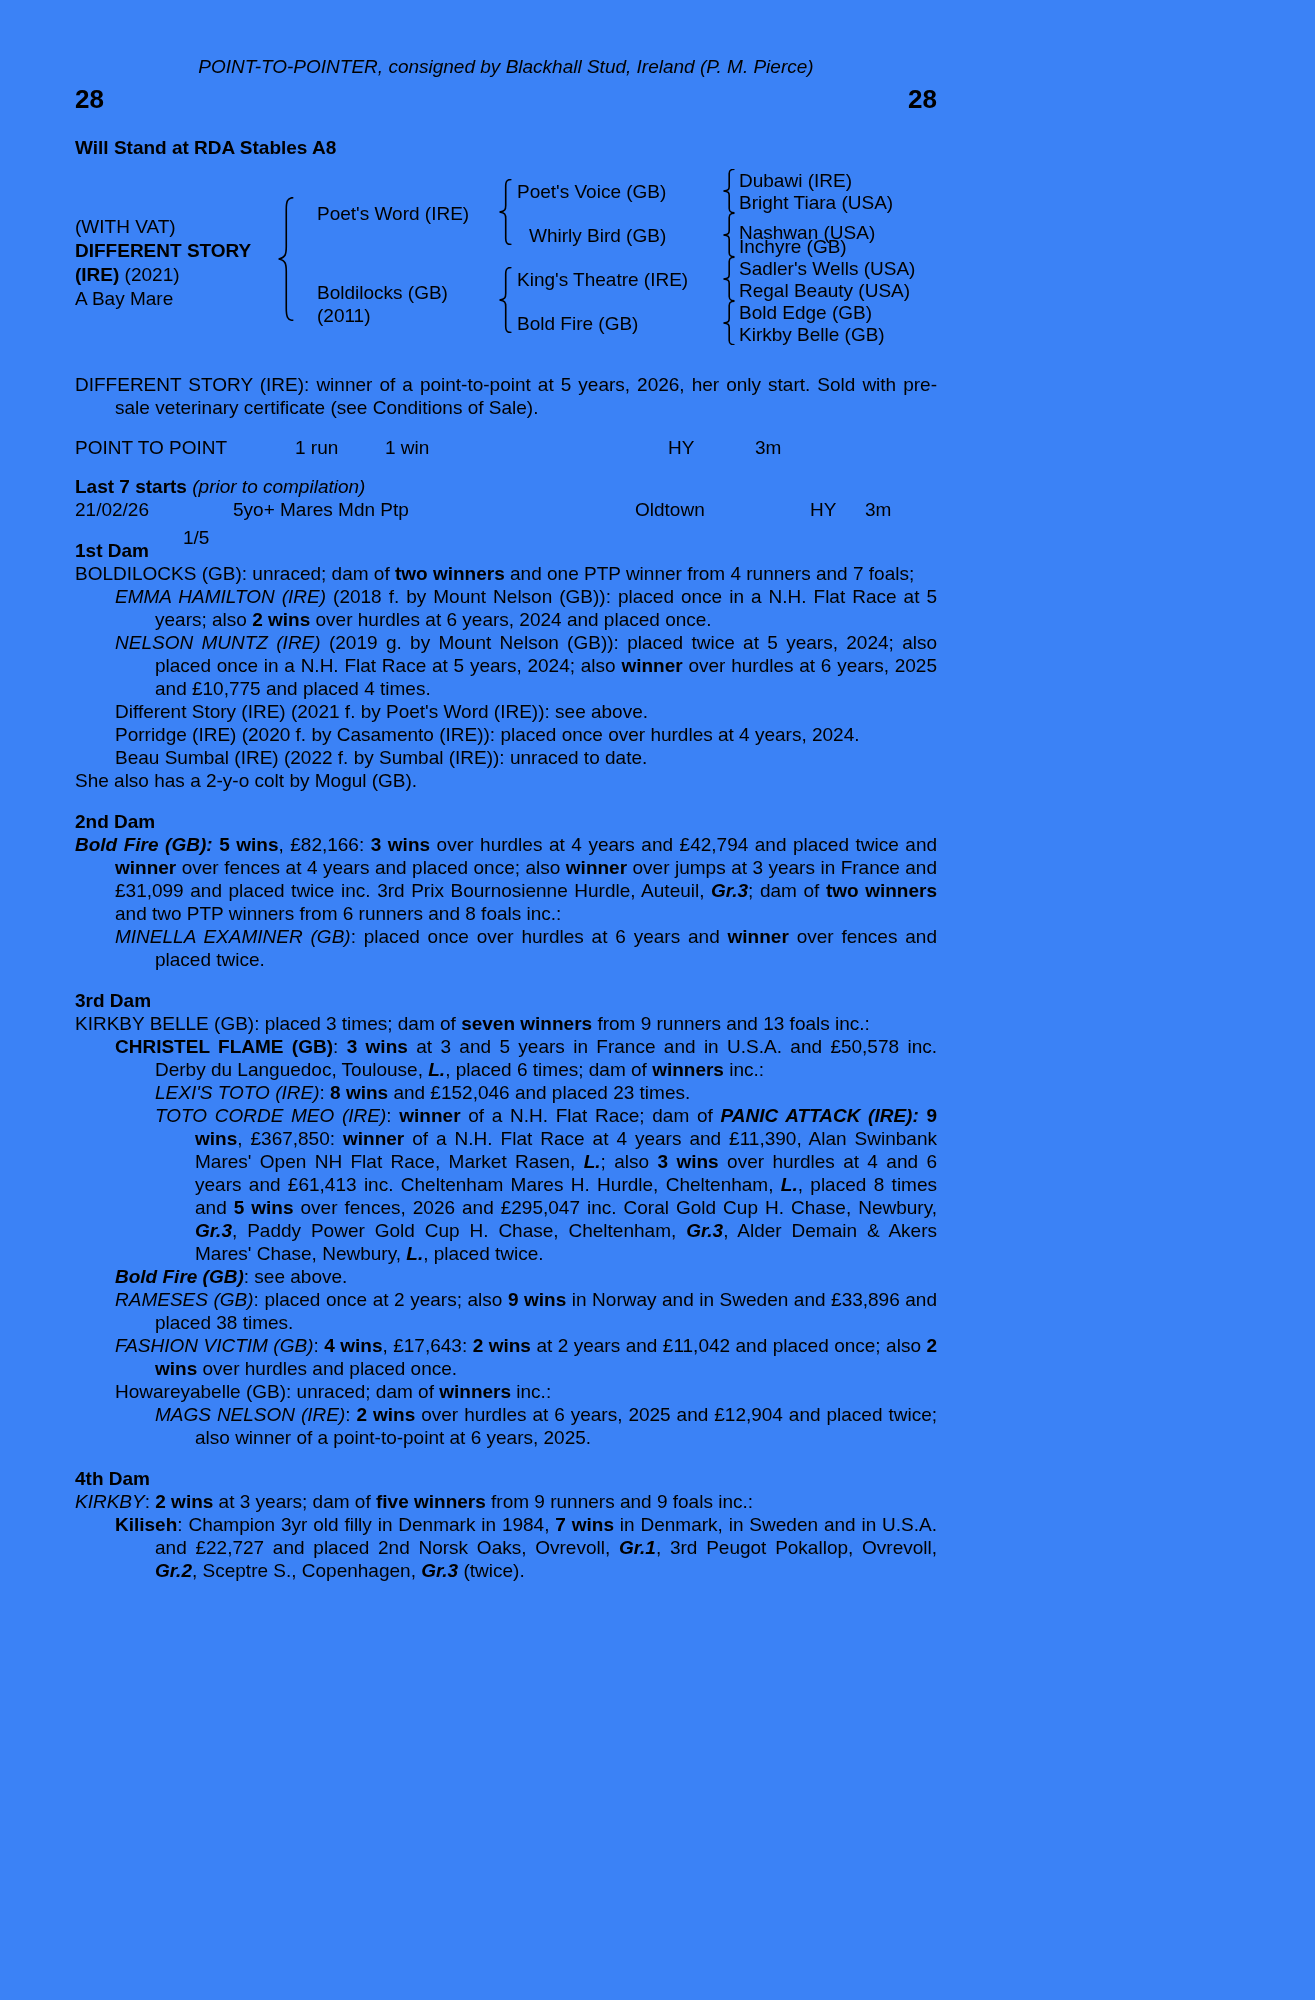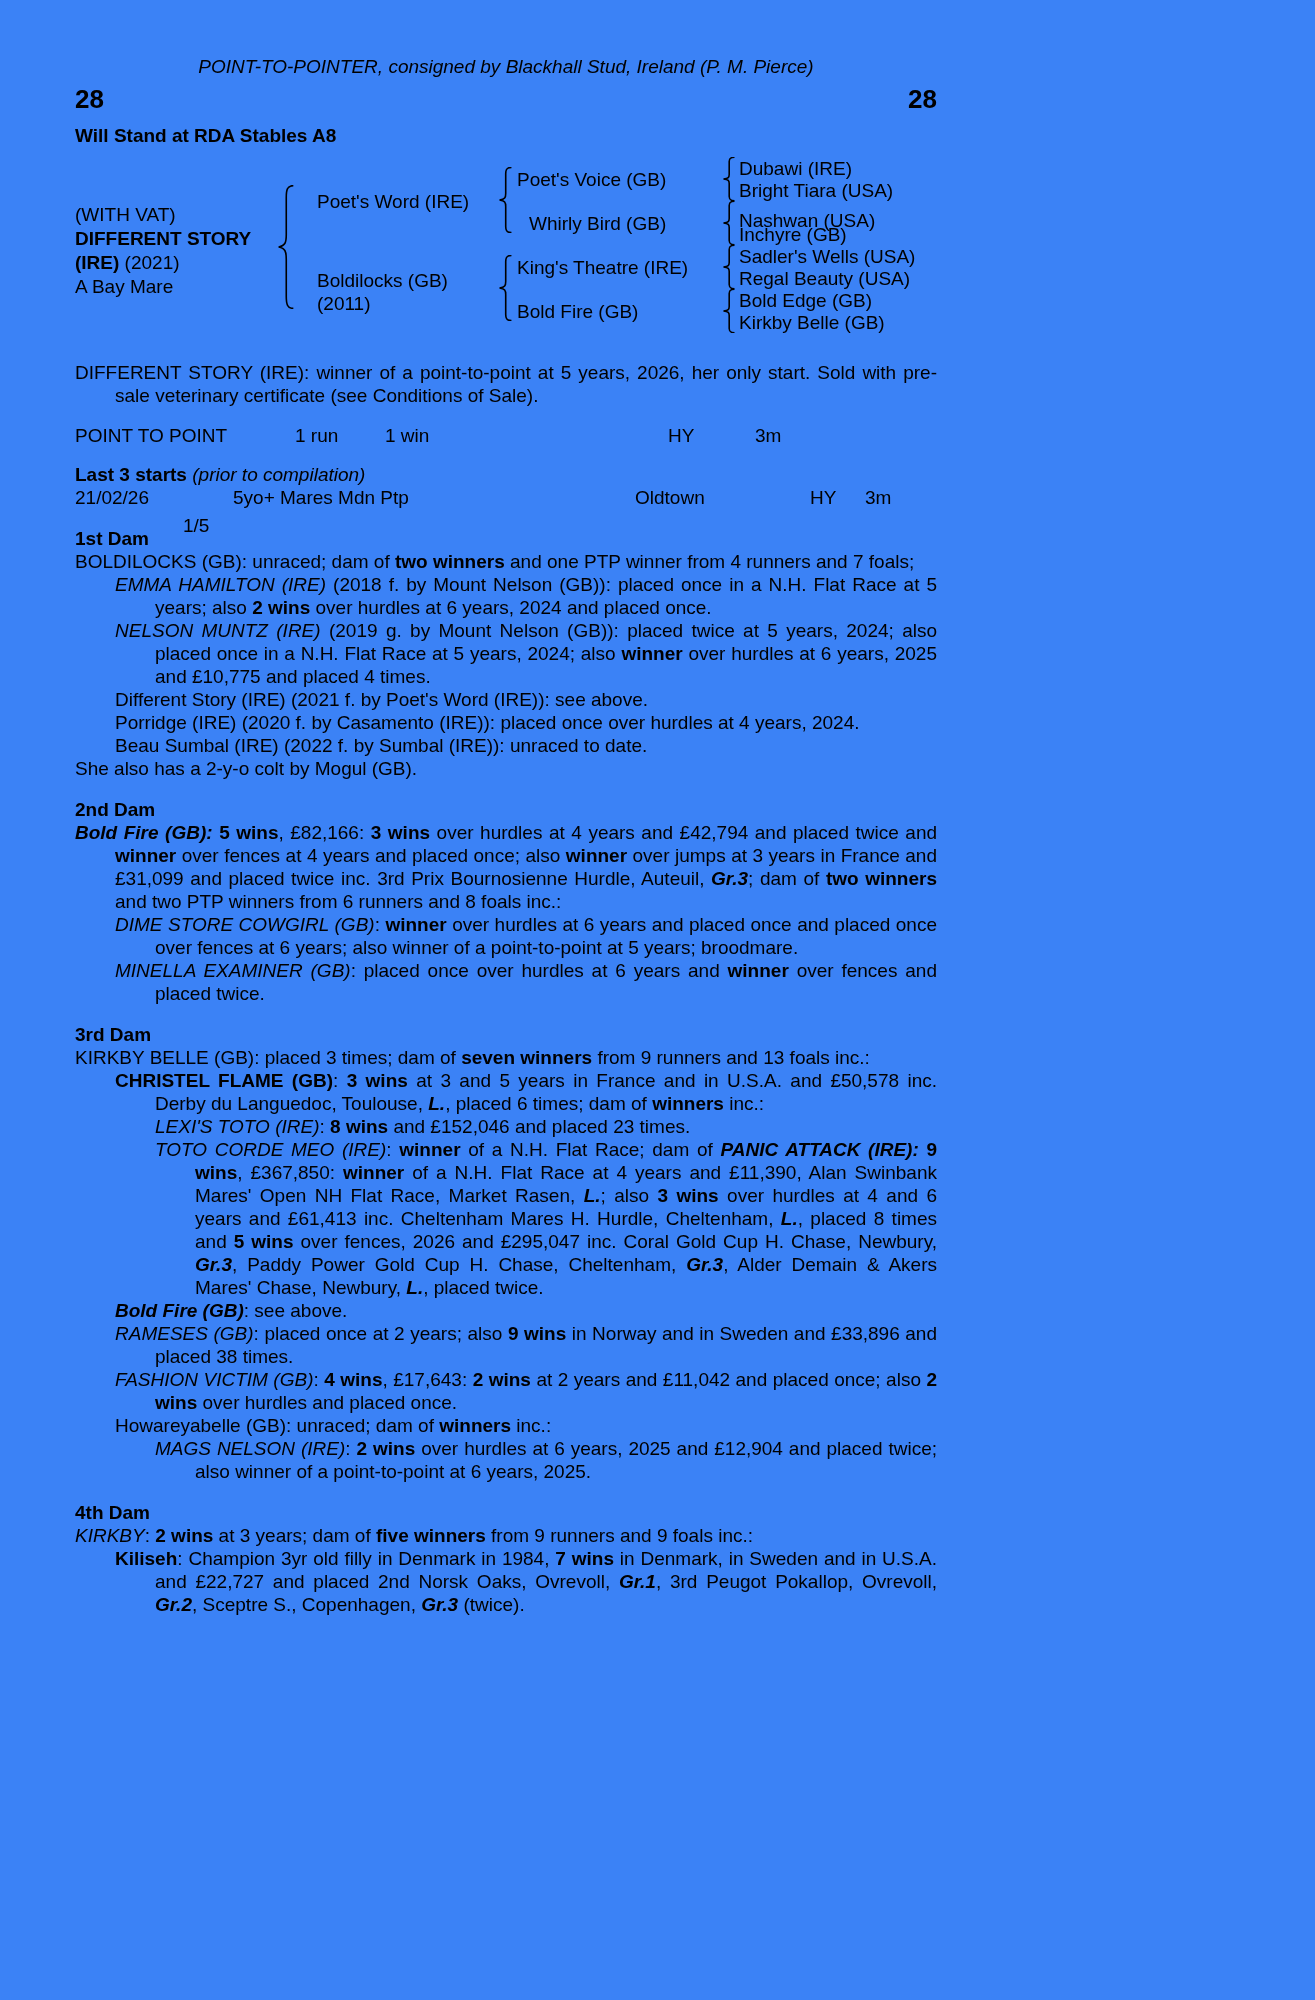--- a/index.html
+++ b/index.html
@@ -4,21 +4,21 @@
 <style>
   html,body{margin:0;padding:0;background:#ffffff;}
   body{width:1315px;height:2000px;position:relative;font-family:"Liberation Sans",sans-serif;color:#000;}
   .page{position:absolute;inset:0;background:#3b82f6;overflow:hidden;padding-left:13px;}
   .content{position:absolute;left:75px;top:0;width:862px;font-size:19px;line-height:23px;}
   .b{font-weight:bold;}
   .i{font-style:italic;}
   .consignor{margin-top:55px;text-align:center;font-style:italic;}
   .lot-row{display:flex;justify-content:space-between;margin-top:2px;}
   .lot{font-size:26px;font-weight:bold;line-height:38px;}
-  .stand{font-weight:bold;margin-top:6px;}
+  .stand{font-weight:bold;margin-top:18px;}
   .pedigree{position:relative;height:184px;margin-top:10px;}
   .ped-abs{position:absolute;white-space:nowrap;}
   .ped-info div{line-height:24px;}
   .brace{position:absolute;}
   .para{text-align:justify;}
   .lvl0{padding-left:40px;text-indent:-40px;}
   .lvl1{padding-left:80px;text-indent:-40px;}
   .lvl2{padding-left:120px;text-indent:-40px;}
   .intro{margin-top:20px;}
   .record-row{position:relative;height:23px;margin-top:17px;}
@@ -96,21 +96,21 @@
 
     <div class="record-row">
       <span style="left:0;">POINT TO POINT</span>
       <span style="left:220px;">1 run</span>
       <span style="left:310px;">1 win</span>
       <span style="left:593px;">HY</span>
       <span style="left:680px;">3m</span>
     </div>
 
     <div class="last3-head">
-      <span class="b">Last 3 starts</span><span class="i"> (prior to compilation)</span>
+      <span class="b">Last 7 starts</span><span class="i"> (prior to compilation)</span>
     </div>
 
     <div class="record-row tight">
       <span style="left:0;">21/02/26</span>
       <span style="left:108px;margin-top:28px;">1/5</span>
       <span style="left:158px;">5yo+ Mares Mdn Ptp</span>
       <span style="left:560px;">Oldtown</span>
       <span style="left:735px;">HY</span>
       <span style="left:790px;">3m</span>
     </div>
@@ -119,21 +119,20 @@
         <div class="dam-heading">1st Dam</div>
         <div class="para lvl0"><span>BOLDILOCKS (GB): unraced; dam of </span><span class="b">two winners</span><span> and one PTP winner from 4 runners and 7 foals;</span></div>
         <div class="para lvl1"><span class="i">EMMA HAMILTON (IRE)</span><span> (2018 f. by Mount Nelson (GB)): placed once in a N.H. Flat Race at 5 years; also </span><span class="b">2 wins</span><span> over hurdles at 6 years, 2024 and placed once.</span></div>
         <div class="para lvl1"><span class="i">NELSON MUNTZ (IRE)</span><span> (2019 g. by Mount Nelson (GB)): placed twice at 5 years, 2024; also placed once in a N.H. Flat Race at 5 years, 2024; also </span><span class="b">winner</span><span> over hurdles at 6 years, 2025 and £10,775 and placed 4 times.</span></div>
         <div class="para lvl1"><span>Different Story (IRE) (2021 f. by Poet's Word (IRE)): see above.</span></div>
         <div class="para lvl1"><span>Porridge (IRE) (2020 f. by Casamento (IRE)): placed once over hurdles at 4 years, 2024.</span></div>
         <div class="para lvl1"><span>Beau Sumbal (IRE) (2022 f. by Sumbal (IRE)): unraced to date.</span></div>
         <div class="para lvl0"><span>She also has a 2-y-o colt by Mogul (GB).</span></div>
         <div class="dam-heading">2nd Dam</div>
         <div class="para lvl0"><span class="b i">Bold Fire (GB)</span><span class="b i">: </span><span class="b">5 wins</span><span>, £82,166: </span><span class="b">3 wins</span><span> over hurdles at 4 years and £42,794 and placed twice and </span><span class="b">winner</span><span> over fences at 4 years and placed once; also </span><span class="b">winner</span><span> over jumps at 3 years in France and £31,099 and placed twice inc. 3rd Prix Bournosienne Hurdle, Auteuil, </span><span class="b i">Gr.3</span><span>; dam of </span><span class="b">two winners</span><span> and two PTP winners from 6 runners and 8 foals inc.:</span></div>
-        <div class="para lvl1"><span class="i">DIME STORE COWGIRL (GB)</span><span>: </span><span class="b">winner</span><span> over hurdles at 6 years and placed once and placed once over fences at 6 years; also winner of a point-to-point at 5 years; broodmare.</span></div>
         <div class="para lvl1"><span class="i">MINELLA EXAMINER (GB)</span><span>: placed once over hurdles at 6 years and </span><span class="b">winner</span><span> over fences and placed twice.</span></div>
         <div class="dam-heading">3rd Dam</div>
         <div class="para lvl0"><span>KIRKBY BELLE (GB): placed 3 times; dam of </span><span class="b">seven winners</span><span> from 9 runners and 13 foals inc.:</span></div>
         <div class="para lvl1"><span class="b">CHRISTEL FLAME (GB)</span><span>: </span><span class="b">3 wins</span><span> at 3 and 5 years in France and in U.S.A. and £50,578 inc. Derby du Languedoc, Toulouse, </span><span class="b i">L.</span><span>, placed 6 times; dam of </span><span class="b">winners</span><span> inc.:</span></div>
         <div class="para lvl2"><span class="i">LEXI'S TOTO (IRE)</span><span>: </span><span class="b">8 wins</span><span> and £152,046 and placed 23 times.</span></div>
         <div class="para lvl2"><span class="i">TOTO CORDE MEO (IRE)</span><span>: </span><span class="b">winner</span><span> of a N.H. Flat Race; dam of </span><span class="b i">PANIC ATTACK (IRE)</span><span class="b i">: </span><span class="b">9 wins</span><span>, £367,850: </span><span class="b">winner</span><span> of a N.H. Flat Race at 4 years and £11,390, Alan Swinbank Mares' Open NH Flat Race, Market Rasen, </span><span class="b i">L.</span><span>; also </span><span class="b">3 wins</span><span> over hurdles at 4 and 6 years and £61,413 inc. Cheltenham Mares H. Hurdle, Cheltenham, </span><span class="b i">L.</span><span>, placed 8 times and </span><span class="b">5 wins</span><span> over fences, 2026 and £295,047 inc. Coral Gold Cup H. Chase, Newbury, </span><span class="b i">Gr.3</span><span>, Paddy Power Gold Cup H. Chase, Cheltenham, </span><span class="b i">Gr.3</span><span>, Alder Demain &amp; Akers Mares' Chase, Newbury, </span><span class="b i">L.</span><span>, placed twice.</span></div>
         <div class="para lvl1"><span class="b i">Bold Fire (GB)</span><span>: see above.</span></div>
         <div class="para lvl1"><span class="i">RAMESES (GB)</span><span>: placed once at 2 years; also </span><span class="b">9 wins</span><span> in Norway and in Sweden and £33,896 and placed 38 times.</span></div>
         <div class="para lvl1"><span class="i">FASHION VICTIM (GB)</span><span>: </span><span class="b">4 wins</span><span>, £17,643: </span><span class="b">2 wins</span><span> at 2 years and £11,042 and placed once; also </span><span class="b">2 wins</span><span> over hurdles and placed once.</span></div>
         <div class="para lvl1"><span>Howareyabelle (GB): unraced; dam of </span><span class="b">winners</span><span> inc.:</span></div>

